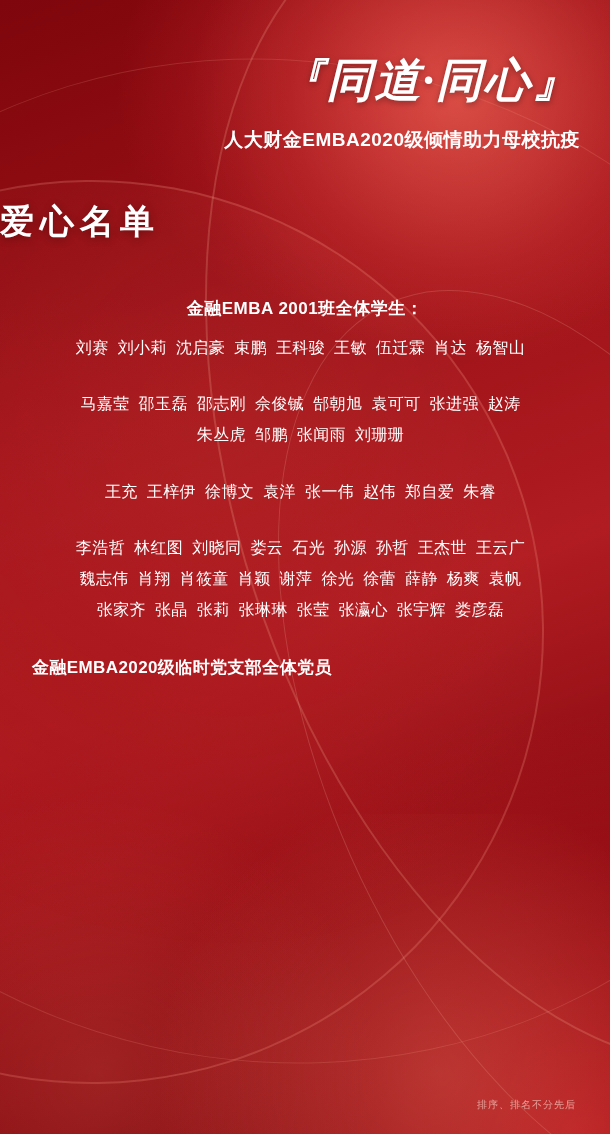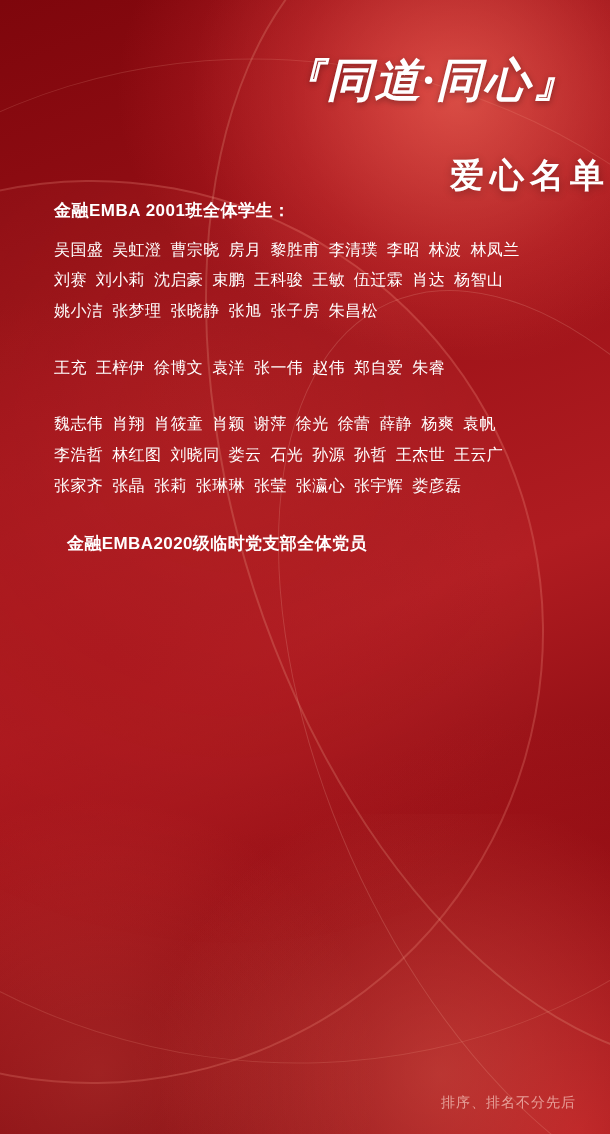--- a/index.html
+++ b/index.html
@@ -97,33 +97,35 @@
     text-shadow: 0 2px 6px rgba(0,0,0,0.35);
   }
   .headline-sub {
     margin-top: 20px;
     font-size: 19px;
     font-weight: bold;
     color: #ffffff;
     letter-spacing: 0.5px;
   }
   .title-wrap {
-    text-align: right;
+    text-align: left;
     margin-top: 46px;
   }
   .title {
     display: inline-block;
     font-size: 34px;
     font-weight: bold;
     color: #ffffff;
     letter-spacing: 6px;
     text-shadow: 0 2px 8px rgba(0,0,0,0.3);
   }
   .body {
+    margin-top: 52px;
     padding: 0 54px;
+    text-align: center;
   }
   .group {
     margin-bottom: 26px;
   }
   .group-title {
     font-size: 17px;
     font-weight: bold;
     color: #ffffff;
     margin-bottom: 13px;
     letter-spacing: 0.5px;
@@ -133,75 +135,76 @@
     color: #ffffff;
     line-height: 1.92;
     letter-spacing: 0.4px;
     white-space: nowrap;
   }
   .names-line span.nm {
     margin-right: 9px;
   }
   .footer-block {
     margin-top: 14px;
-    padding: 0 67px;
+    padding: 0 32px;
   }
   .footer-line {
     font-size: 17px;
     font-weight: bold;
     color: #ffffff;
     line-height: 1.9;
     letter-spacing: 0.4px;
   }
   .note {
     position: absolute;
     right: 34px;
     bottom: 22px;
-    font-size: 14px;
+    font-size: 10px;
     color: rgba(255,225,215,0.62);
     letter-spacing: 1px;
   }
 </style>
 </head>
 <body>
 
 <div class="poster">
   <div class="swoosh sw1"></div>
   <div class="swoosh sw2"></div>
   <div class="swoosh sw3"></div>
   <div class="swoosh sw4"></div>
   <div class="glow-tr"></div>
   <div class="glow-bl"></div>
   <div class="glow-br"></div>
 
   <div class="content">
 
     <div class="headline">
       <div class="headline-main">『同道·同心』</div>
+      <div class="headline-sub">人大财金EMBA2020级倾情助力母校抗疫</div>
     </div>
 
     <div class="title-wrap">
       <div class="title">爱心名单</div>
     </div>
 
     <div class="body">
         <div class="group">
           <div class="group-title">金融EMBA 2001班全体学生：</div>
-          <div class="names-line"><span class="nm">吴国盛</span><span class="nm">吴虹澄</span><span class="nm">曹宗晓</span><span class="nm">房月</span><span class="nm">黎胜甫</span><span class="nm">李清璞</span><span class="nm">李昭</span><span class="nm">林波</span><span class="nm">林凤兰</span></div>
           <div class="names-line"><span class="nm">刘赛</span><span class="nm">刘小莉</span><span class="nm">沈启豪</span><span class="nm">束鹏</span><span class="nm">王科骏</span><span class="nm">王敏</span><span class="nm">伍迁霖</span><span class="nm">肖达</span><span class="nm">杨智山</span></div>
-          <div class="names-line"><span class="nm">姚小洁</span><span class="nm">张梦理</span><span class="nm">张晓静</span><span class="nm">张旭</span><span class="nm">张子房</span><span class="nm">朱昌松</span></div>
-        </div>
-        <div class="group">
+        </div>
+        <div class="group">
+          <div class="names-line"><span class="nm">马嘉莹</span><span class="nm">邵玉磊</span><span class="nm">邵志刚</span><span class="nm">佘俊铖</span><span class="nm">郜朝旭</span><span class="nm">袁可可</span><span class="nm">张进强</span><span class="nm">赵涛</span></div>
+          <div class="names-line"><span class="nm">朱丛虎</span><span class="nm">邹鹏</span><span class="nm">张闻雨</span><span class="nm">刘珊珊</span></div>
         </div>
         <div class="group">
           <div class="names-line"><span class="nm">王充</span><span class="nm">王梓伊</span><span class="nm">徐博文</span><span class="nm">袁洋</span><span class="nm">张一伟</span><span class="nm">赵伟</span><span class="nm">郑自爱</span><span class="nm">朱睿</span></div>
         </div>
         <div class="group">
+          <div class="names-line"><span class="nm">李浩哲</span><span class="nm">林红图</span><span class="nm">刘晓同</span><span class="nm">娄云</span><span class="nm">石光</span><span class="nm">孙源</span><span class="nm">孙哲</span><span class="nm">王杰世</span><span class="nm">王云广</span></div>
           <div class="names-line"><span class="nm">魏志伟</span><span class="nm">肖翔</span><span class="nm">肖筱童</span><span class="nm">肖颖</span><span class="nm">谢萍</span><span class="nm">徐光</span><span class="nm">徐蕾</span><span class="nm">薛静</span><span class="nm">杨爽</span><span class="nm">袁帆</span></div>
-          <div class="names-line"><span class="nm">李浩哲</span><span class="nm">林红图</span><span class="nm">刘晓同</span><span class="nm">娄云</span><span class="nm">石光</span><span class="nm">孙源</span><span class="nm">孙哲</span><span class="nm">王杰世</span><span class="nm">王云广</span></div>
           <div class="names-line"><span class="nm">张家齐</span><span class="nm">张晶</span><span class="nm">张莉</span><span class="nm">张琳琳</span><span class="nm">张莹</span><span class="nm">张瀛心</span><span class="nm">张宇辉</span><span class="nm">娄彦磊</span></div>
         </div>
       </div>
 
     <div class="footer-block">
         <div class="footer-line">金融EMBA2020级临时党支部全体党员</div>
       </div>
 
     <div class="note">排序、排名不分先后</div>
   </div>

